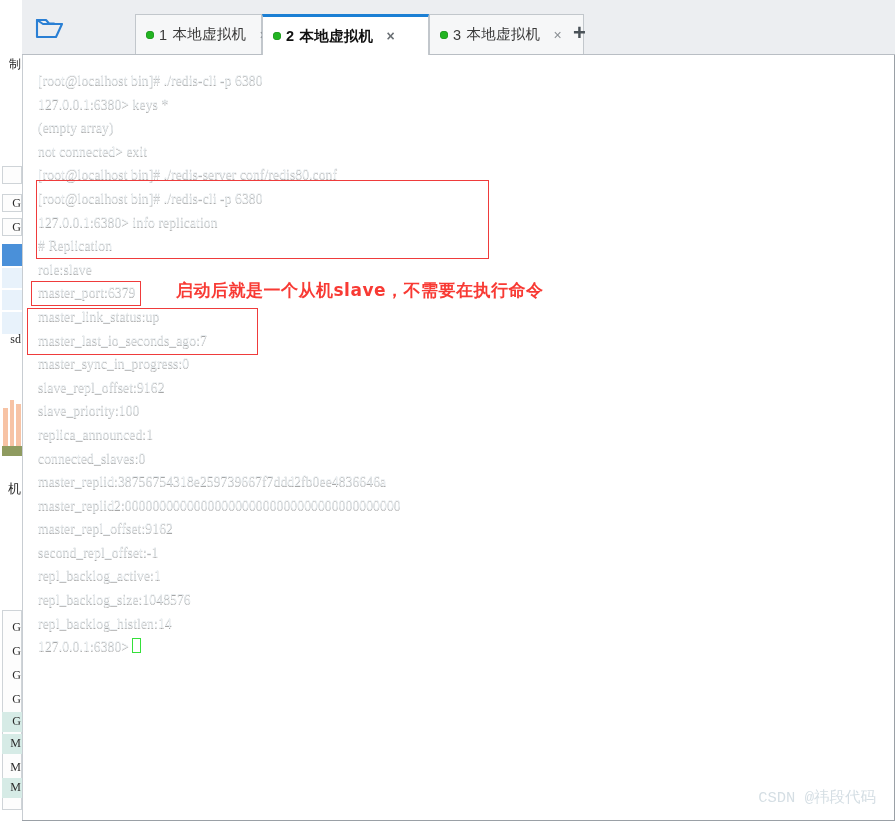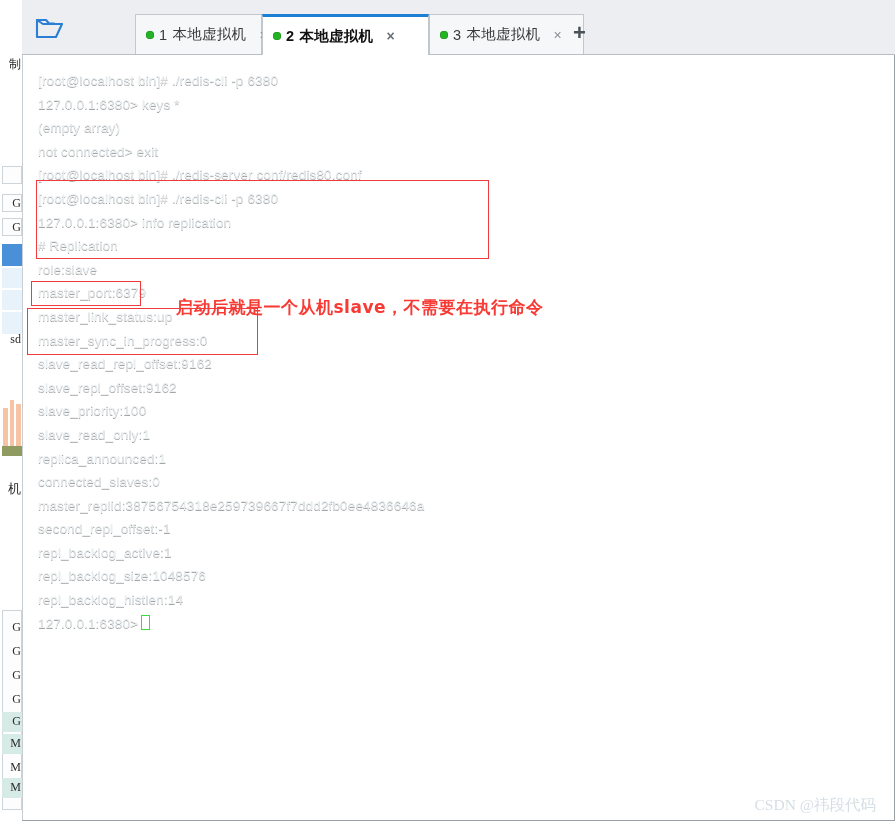--- a/index.html
+++ b/index.html
@@ -104,21 +104,21 @@
     background:
       radial-gradient(ellipse 120% 90% at 62% 42%, #43697d 0%, #3b6076 45%, #2e4f63 78%, #2440533 100%),
       linear-gradient(90deg, #1c3544 0%, #264558 2.0%, #34596e 5%, #3c6377 12%, #3f6679 40%, #3d6477 72%, #325870 92%, #2a4b61 100%);
     box-sizing:border-box;
     border-right:1px solid #9aa0a6;
     border-bottom:1px solid #9aa0a6;
     overflow:hidden;
   }
   .term-lines{
     position:absolute;left:16px;top:14px;right:0;
-    font-family:Liberation Sans, sans-serif;
+    font-family:Liberation Serif, serif;
     font-size:13.6px;
     color:#e9eef1;
     letter-spacing:0.1px;
   }
   .tline{
     height:23.6px;line-height:23.6px;white-space:pre;
     text-shadow:0 1px 0 rgba(0,0,0,.35);
   }
   .cursor{
     display:inline-block;width:9px;height:15px;
@@ -135,23 +135,23 @@
   .redtext{
     position:absolute;
     color:#f83a34;
     font-family:"DejaVu Sans","Liberation Sans",sans-serif;
     font-size:17px;
     font-weight:bold;
     white-space:nowrap;
     letter-spacing:0.5px;
   }
   .watermark{
-    position:absolute;right:18px;bottom:4px;
+    position:absolute;right:18px;bottom:12px;
     color:#d2dce2;font-size:15.5px;
-    font-family:Liberation Serif, serif;
+    font-family:Liberation Mono, monospace;
     opacity:.92;white-space:nowrap;
   }
 </style>
 </head>
 <body>
 
 <div id="app">
 
   <div class="bg-sliver">
     <div class="bg-row" style="top:56px;">制</div>
@@ -230,37 +230,38 @@
       <div class="tline">127.0.0.1:6380&gt; keys *</div>
       <div class="tline">(empty array)</div>
       <div class="tline">not connected&gt; exit</div>
       <div class="tline">[root@localhost bin]# ./redis-server conf/redis80.conf</div>
       <div class="tline">[root@localhost bin]# ./redis-cli -p 6380</div>
       <div class="tline">127.0.0.1:6380&gt; info replication</div>
       <div class="tline"># Replication</div>
       <div class="tline">role:slave</div>
       <div class="tline">master_port:6379</div>
       <div class="tline">master_link_status:up</div>
+      <div class="tline">master_last_io_seconds_ago:7</div>
       <div class="tline">master_sync_in_progress:0</div>
-      <div class="tline">slave_read_repl_offset:9162</div>
       <div class="tline">slave_repl_offset:9162</div>
       <div class="tline">slave_priority:100</div>
-      <div class="tline">slave_read_only:1</div>
       <div class="tline">replica_announced:1</div>
       <div class="tline">connected_slaves:0</div>
       <div class="tline">master_replid:38756754318e259739667f7ddd2fb0ee4836646a</div>
+      <div class="tline">master_replid2:0000000000000000000000000000000000000000</div>
+      <div class="tline">master_repl_offset:9162</div>
       <div class="tline">second_repl_offset:-1</div>
       <div class="tline">repl_backlog_active:1</div>
       <div class="tline">repl_backlog_size:1048576</div>
       <div class="tline">repl_backlog_histlen:14</div>
       <div class="tline"><span>127.0.0.1:6380&gt;</span><span class="cursor"></span></div>
     </div>
 
     <div class="redbox" style="left:14px;top:125px;width:453px;height:79px;"></div>
     <div class="redbox" style="left:9px;top:226px;width:110px;height:25px;"></div>
     <div class="redbox" style="left:5px;top:253px;width:231px;height:47px;"></div>
 
-    <div class="redtext" style="left:154px;top:224px;margin-top:17px;">启动后就是一个从机slave，不需要在执行命令</div>
+    <div class="redtext" style="left:154px;top:224px;">启动后就是一个从机slave，不需要在执行命令</div>
 
     <div class="watermark">CSDN @祎段代码</div>
   </div>
 
 </div>
 
 </body></html>

